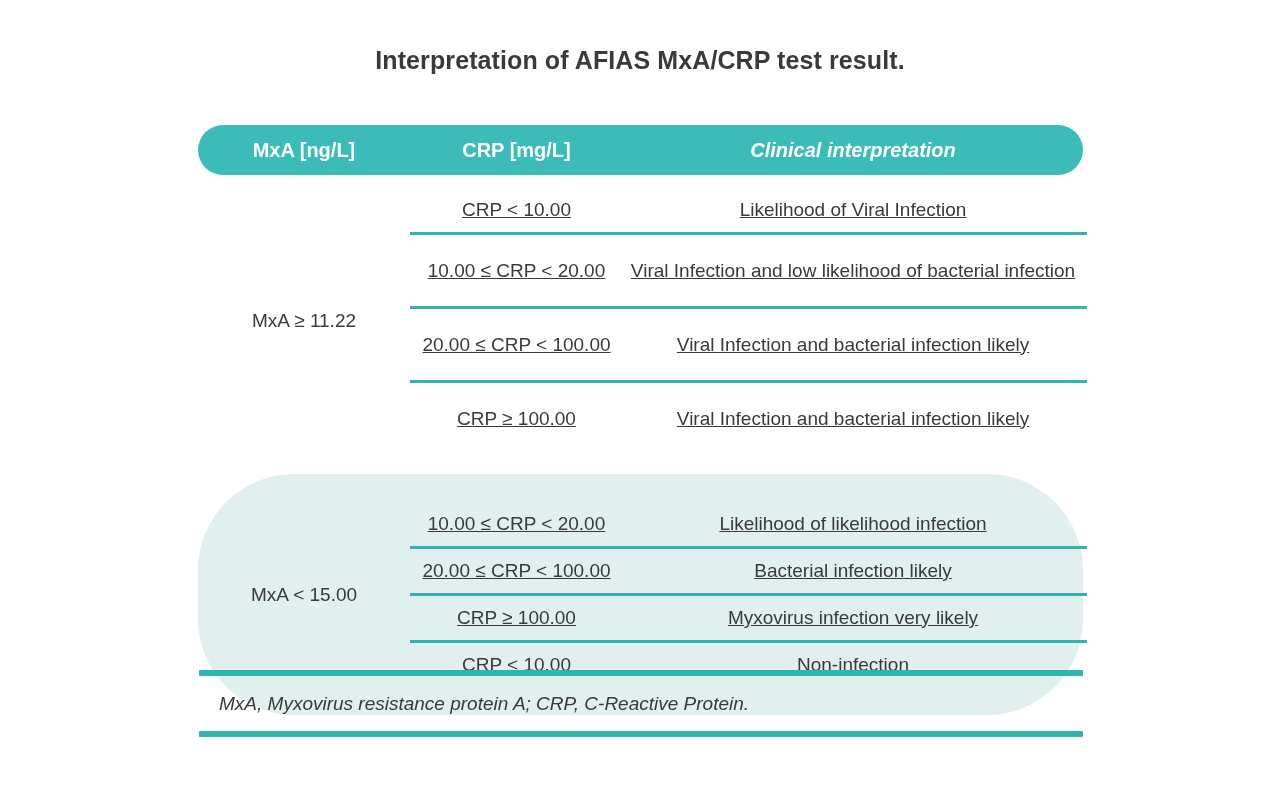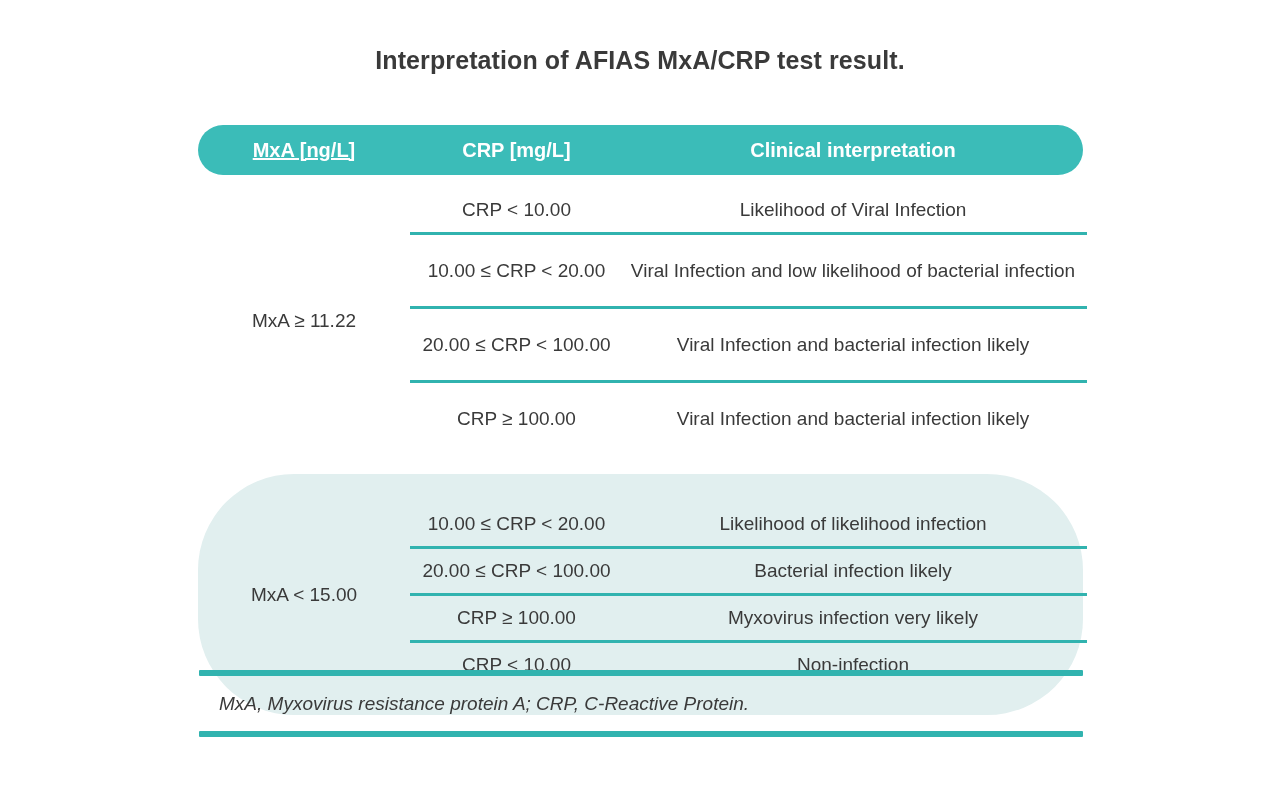--- a/index.html
+++ b/index.html
@@ -50,23 +50,23 @@
     background: #3bbcb8;
     display: flex;
     align-items: center;
   }
   .header-cell {
     color: #ffffff;
     font-size: 20px;
     font-weight: bold;
     text-align: center;
   }
-  .col-mxa   { width: 212px; flex: 0 0 212px; text-decoration: underline; }
+  .col-mxa   { width: 212px; flex: 0 0 212px; }
   .col-crp   { width: 213px; flex: 0 0 213px; }
-  .col-inter { width: 460px; flex: 0 0 460px; }
+  .col-inter { width: 460px; flex: 0 0 460px; font-style: italic; }
 
   
   .group {
     position: relative;
     display: flex;
     align-items: stretch;
   }
   .group-highlight {
     background: #e1efef;
     border-radius: 96px;
@@ -85,20 +85,21 @@
   .rows {
     flex: 1 1 auto;
     display: flex;
     flex-direction: column;
   }
 
   .row {
     display: flex;
     align-items: center;
     position: relative;
+    text-decoration: underline;
   }
   .row + .row { border-top: 3px solid #31b3af; }
 
   .cell {
     font-size: 19px;
     color: #3a3a3a;
     text-align: center;
     line-height: 26px;
   }
   .cell-crp   { width: 213px; flex: 0 0 213px; }

